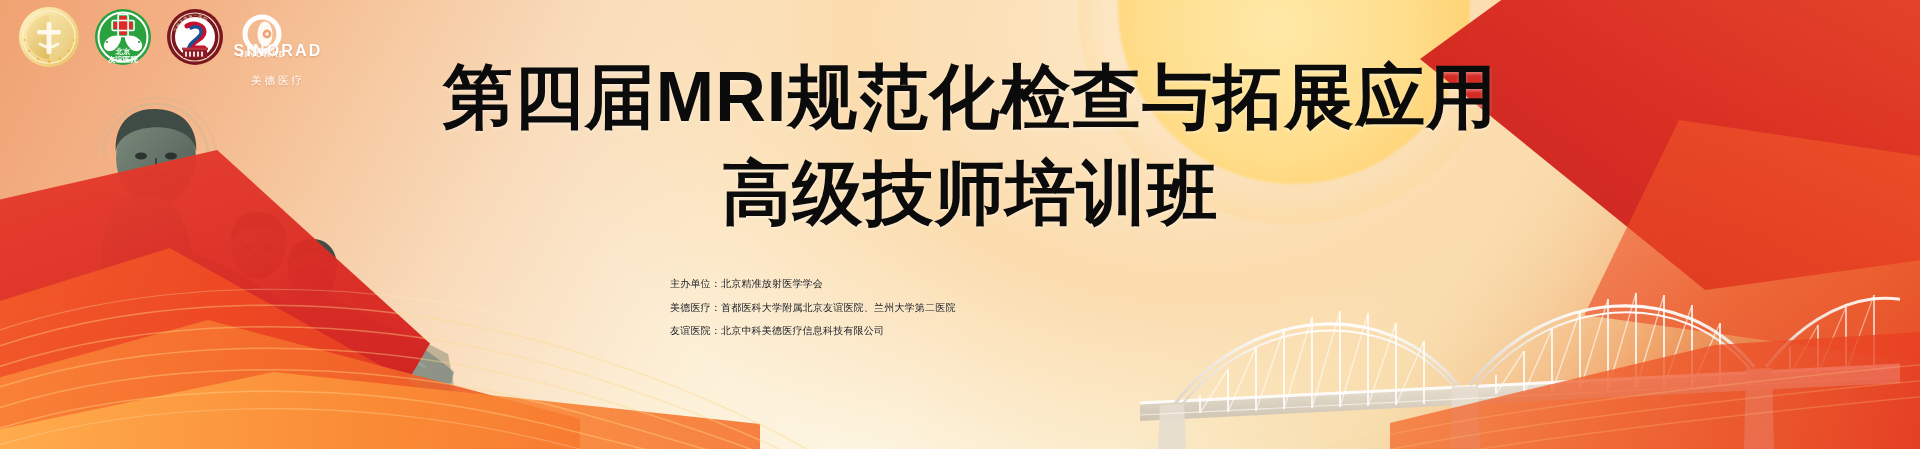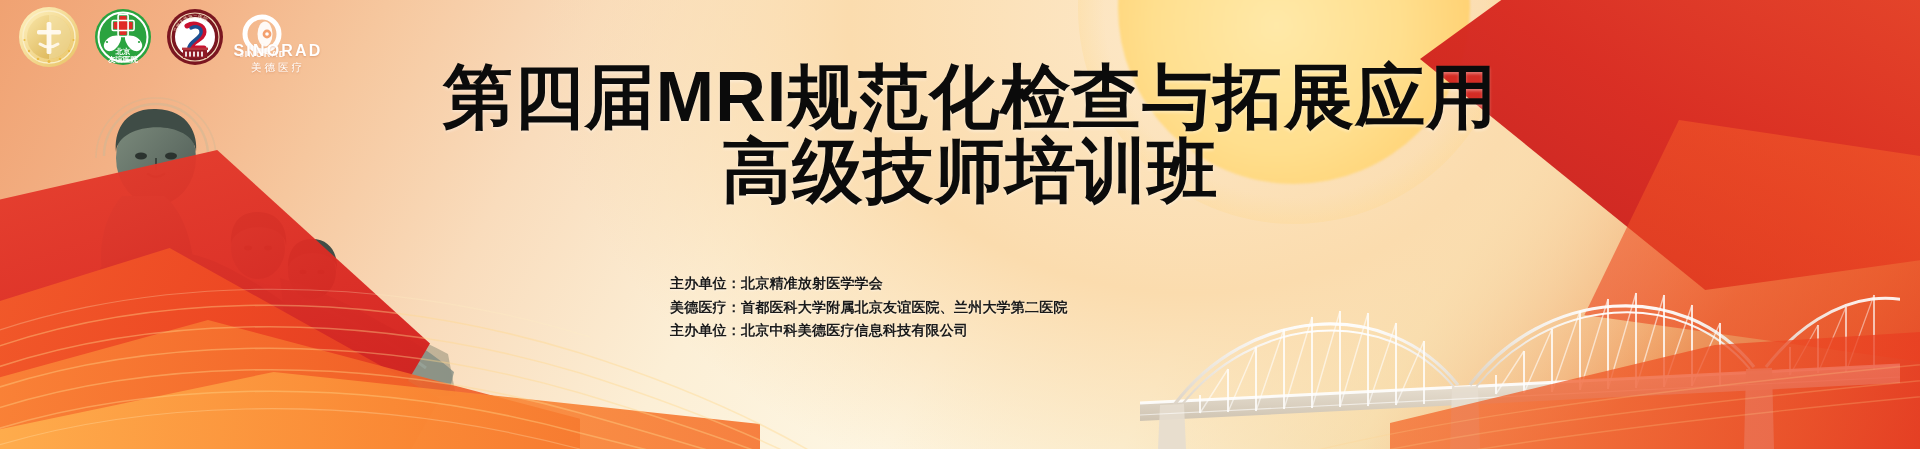--- a/index.html
+++ b/index.html
@@ -101,28 +101,28 @@
     position:absolute; left:0; top:60px; width:1920px; z-index:30;
     text-align:center; pointer-events:none;padding-left:20px;
   }
   .title-line {
     font-family:"Liberation Sans","DejaVu Sans",sans-serif;
     font-weight:bold; color:#0b0b0b;
     letter-spacing:1px; line-height:1.06;
     text-shadow:0 2px 3px rgba(255,255,255,.35);
   }
   .title-1 { font-size:70px; }
-  .title-2 { font-size:70px; margin-top:0; }
+  .title-2 { font-size:70px; margin-top:22px; }
 
   
   .org {
     position:absolute; left:670px; top:272px; z-index:30;
-    color:#1a1a1a; font-size:14px; line-height:23.5px;
+    color:#1a1a1a; font-size:10px; line-height:23.5px;
     font-family:"Liberation Sans","DejaVu Sans",sans-serif;
-    white-space:nowrap; text-shadow:0 1px 2px rgba(255,255,255,.5);font-weight:bold;
+    white-space:nowrap; text-shadow:0 1px 2px rgba(255,255,255,.5);
   }
   .org div { letter-spacing:.2px; }
   .org .date { margin-top:1px; letter-spacing:.6px; }
 </style>
 </head>
 <body>
 
 <div class="banner">
 
   <div class="sun-ring"></div>
@@ -384,28 +384,28 @@
         <circle cx="27" cy="22" r="1.8" fill="#ffffff"></circle>
         <text x="22" y="45" text-anchor="middle" font-size="9" fill="#ffffff" font-family="'Liberation Sans',sans-serif" font-weight="bold" letter-spacing="1">SINORAD</text>
       </svg>
       <svg width="0" height="0"></svg>
     </div>
   </div>
 
   <div style="position:absolute;left:222px;top:42px;z-index:41;text-align:center;width:112px;">
     <div style="font-size:16px;font-weight:bold;color:#ffffff;letter-spacing:2.2px;
                 font-family:'Liberation Sans',sans-serif;text-shadow:0 1px 2px rgba(180,90,50,.35);">SINORAD</div>
-    <div style="font-size:10.5px;color:#ffffff;letter-spacing:3px;margin-top:1px;
+    <div style="font-size:10.5px;color:#ffffff;letter-spacing:3px;margin-top:14px;
                 font-family:'Liberation Sans',sans-serif;text-shadow:0 1px 2px rgba(180,90,50,.35);">美德医疗</div>
   </div>
 
   <div class="title-wrap">
     <div class="title-line title-1">第四届MRI规范化检查与拓展应用</div>
     <div class="title-line title-2">高级技师培训班</div>
   </div>
 
   <div class="org">
     <div>主办单位：北京精准放射医学学会</div>
     <div>美德医疗：首都医科大学附属北京友谊医院、兰州大学第二医院</div>
-    <div>主办单位：北京中科美德医疗信息科技有限公司</div>
+    <div>友谊医院：北京中科美德医疗信息科技有限公司</div>
   </div>
 
 </div>
 
 </body></html>

